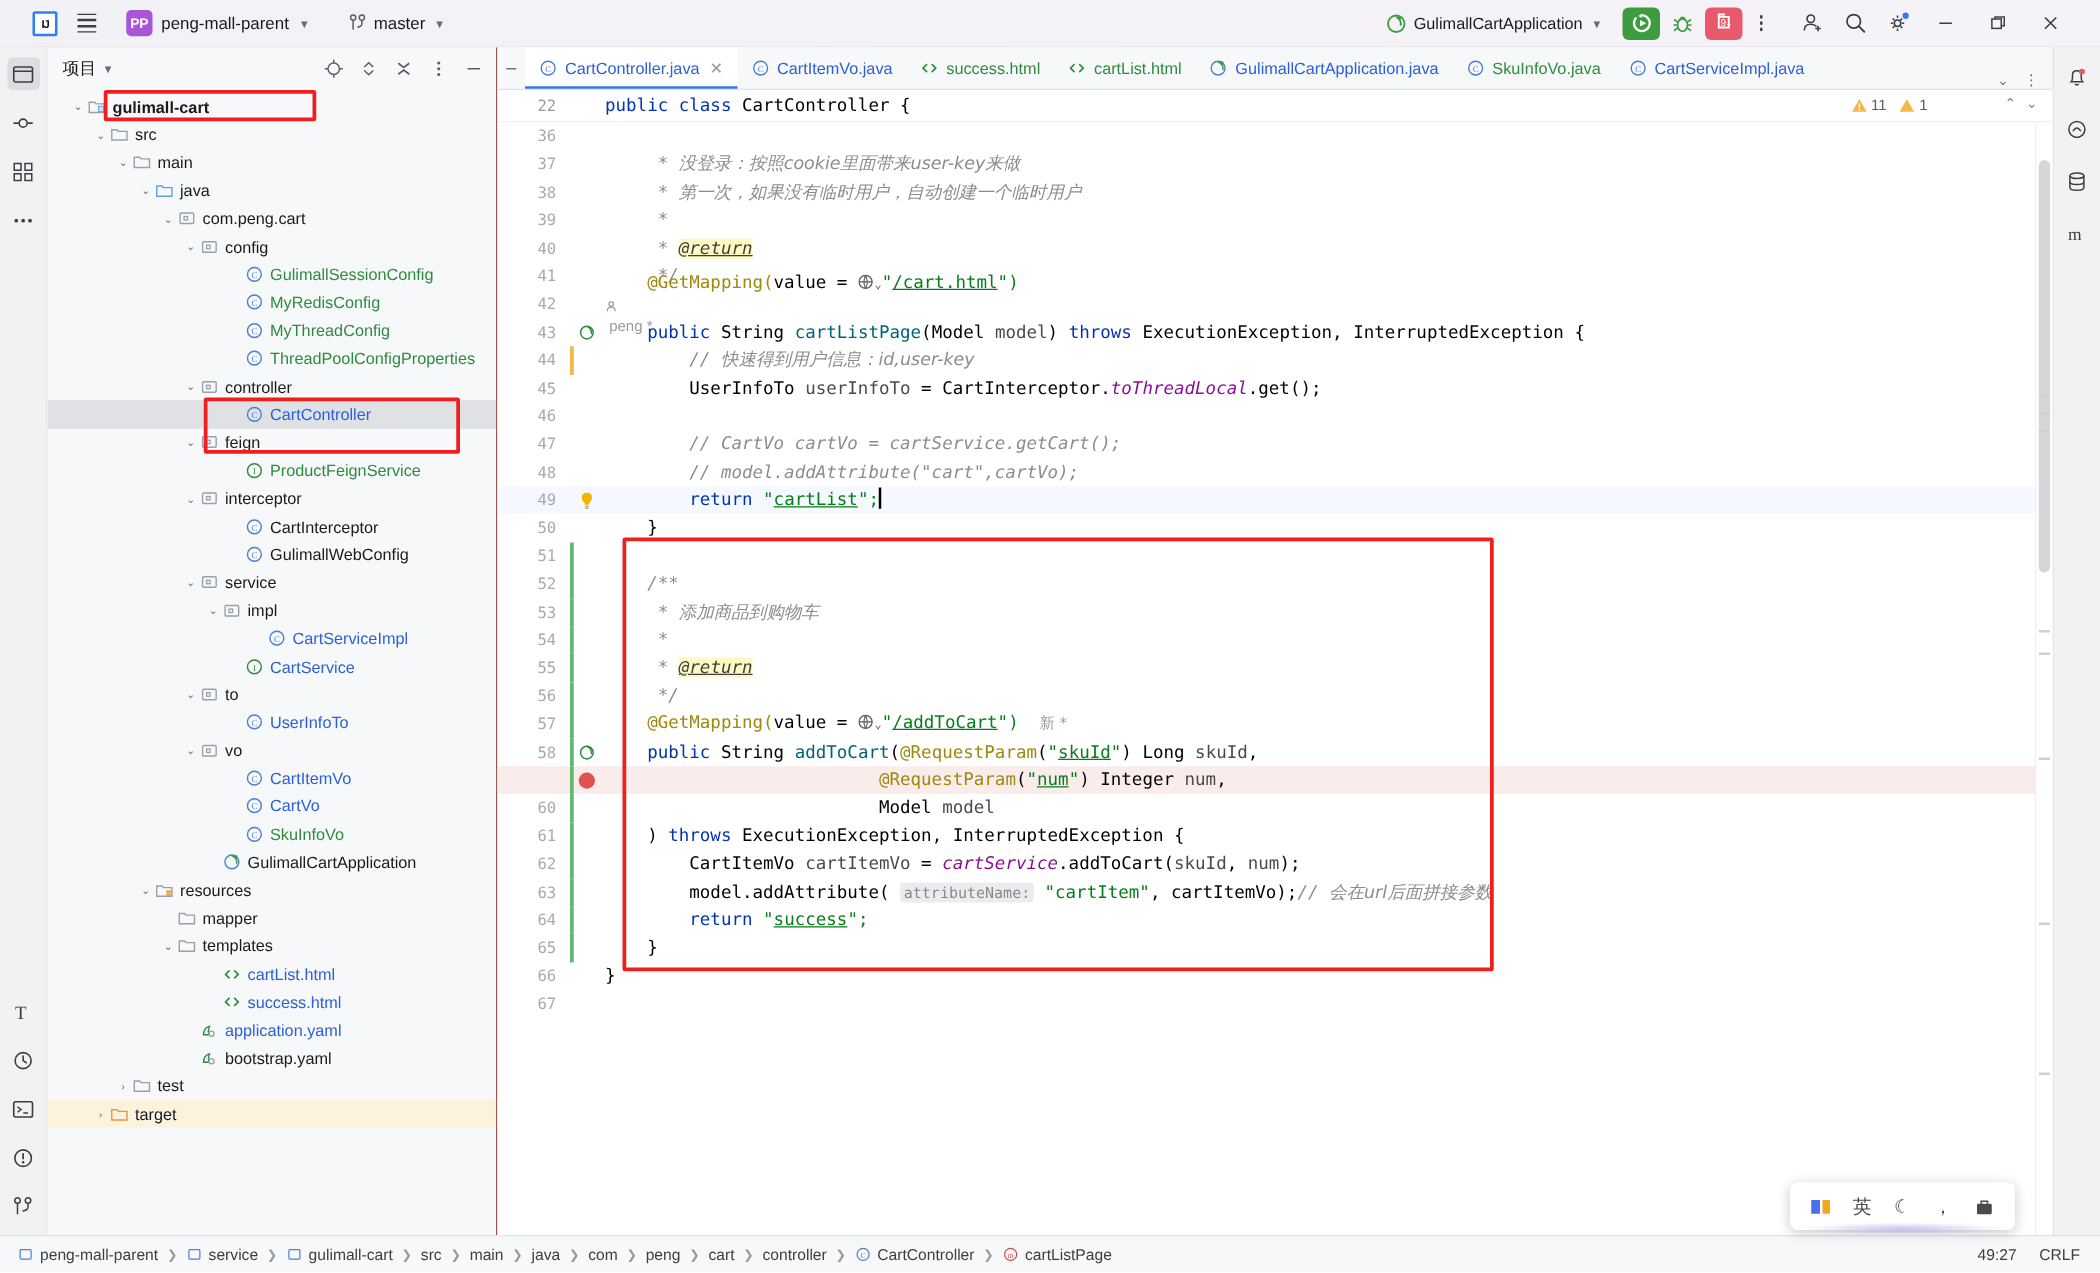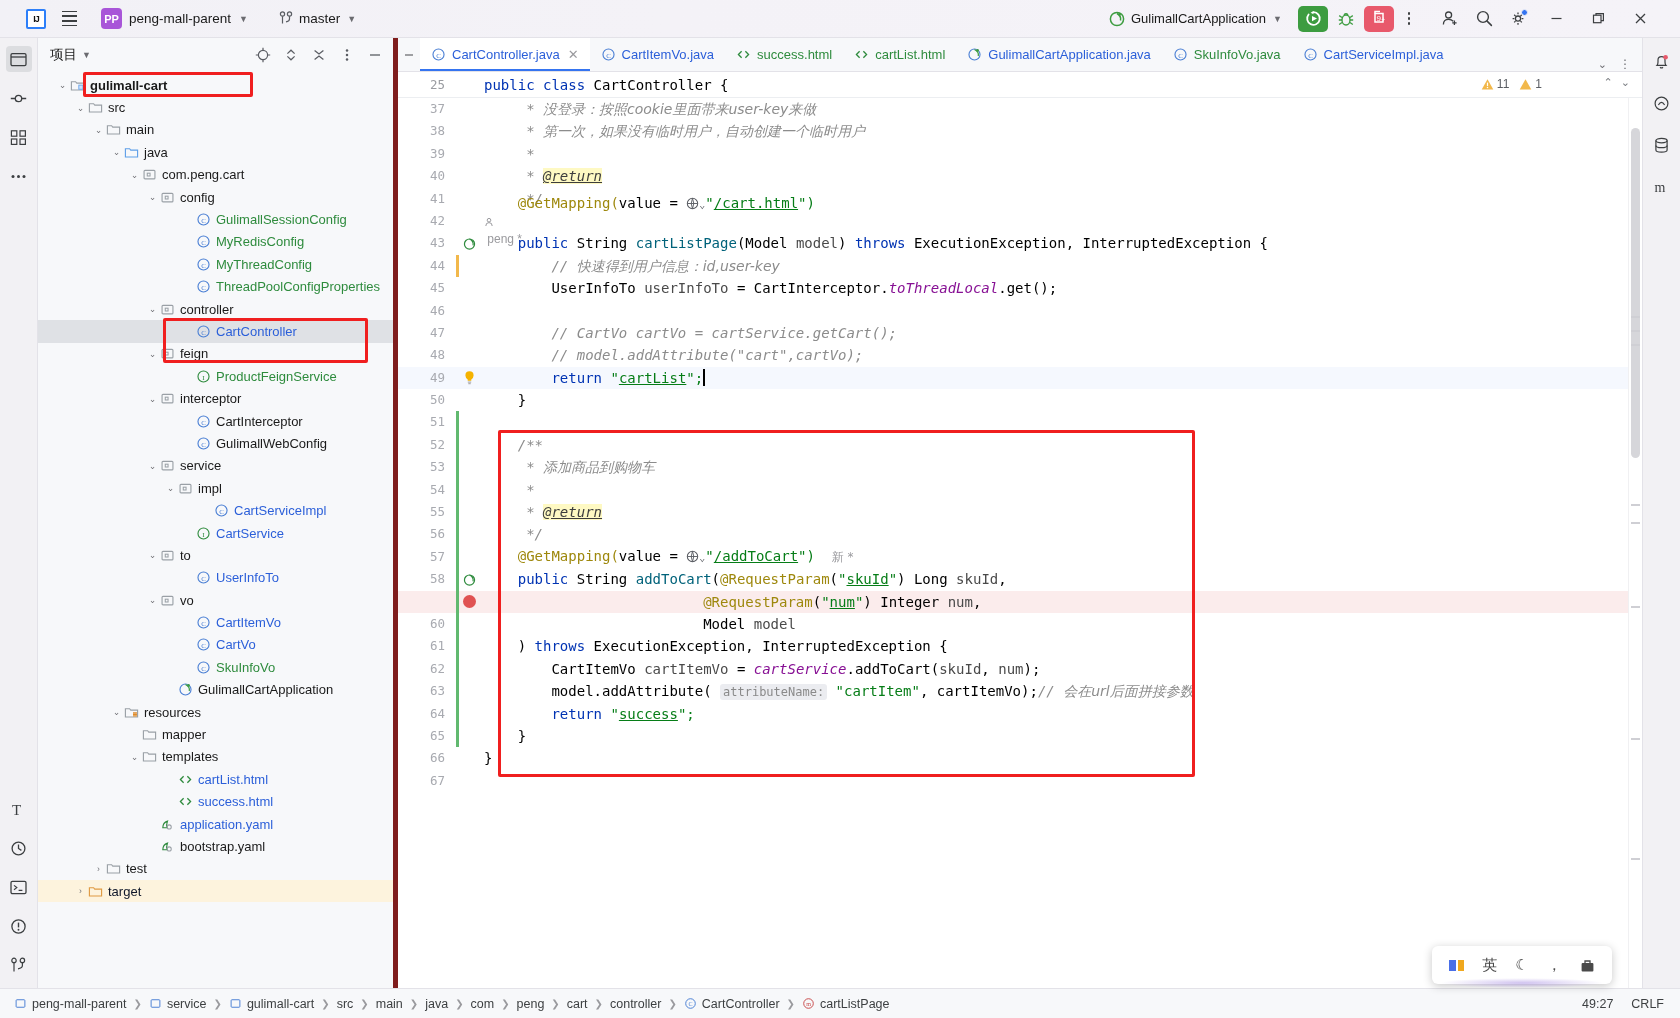--- a/index.html
+++ b/index.html
@@ -63,21 +63,21 @@
     width: 38px; min-width: 38px; background: #f2f1f4;
     border-right: 1px solid #e3e2e8;
     display: flex; flex-direction: column; align-items: center; padding-top: 8px; gap: 13px;
   }
   .rail-b { flex: 1; }
   .railicon { width: 26px; height: 26px; display:flex; align-items:center; justify-content:center; cursor:pointer; border-radius:4px;}
   .railicon.active { background: #dcdde0; }
 
   
   .projpanel { width: 360px; min-width:360px; background: #f7f8fa; display: flex; flex-direction: column;
-    border-right: 5px solid #7f1d1d; }
+    border-right: 1px solid #7f1d1d; }
   .proj-header { height: 34px; display:flex; align-items:center; padding: 0 6px 0 12px; gap: 4px;}
   .proj-title { font-size: 13.5px; color: #1a1a1a; }
   .ph-sp { flex: 1; }
   .ph-ic { width: 24px; height: 24px; display:flex; align-items:center; justify-content:center; cursor:pointer; border-radius:4px;}
 
   .tree { flex: 1; overflow: hidden; position: relative; font-size: 13px; padding-top: 2px;}
   .trow { height: 22.4px; display: flex; align-items: center; white-space: nowrap; cursor: pointer; position: relative;}
   .trow.sel { background: #dfe1e5; }
   .trow.hl-target { background: #fdf3dd; }
   .arrow { width: 13px; display:inline-flex; align-items:center; justify-content:center; font-size: 8.5px; color: #6e6e73; flex: none;}
@@ -853,21 +853,21 @@
             </span>
             <span class="tab-name blue">CartServiceImpl.java</span>
           </div>
           <div class="tabbar-right">
             <span style="color:#6e6e73;font-size:11px;padding:0 5px;">⌄</span>
             <span style="color:#6e6e73;font-size:12px;padding:0 5px;">⋮</span>
           </div>
         </div>
 
       <div class="sticky">
-        <div class="sgut">25</div>
+        <div class="sgut">22</div>
         <div class="scode"><span class="kw">public class </span><span class="typ">CartController {</span></div>
         <div class="warn-chip">
           <span class="wc">
             <svg width="13" height="13" viewBox="0 0 13 13">
                 <path d="M6.5 1.2 L12.3 11.4 L0.7 11.4 Z" fill="#f2b84b"></path>
                 <path d="M6.5 4.6 L6.5 8" stroke="#fff" stroke-width="1.2"></path>
                 <circle cx="6.5" cy="9.6" r="0.75" fill="#fff"></circle>
               </svg>
             <span>11</span>
           </span>
@@ -879,20 +879,21 @@
           </span>
         </div>
         <div class="sticky-nav">
           <span>⌃</span>
             <span>⌄</span>
         </div>
       </div>
 
       <div style="flex:1; display:flex; min-height:0;">
         <div class="codearea" id="codearea">
+            <div class="cline"><span class="gut">36</span><span class="gicon"></span><span class="ctext"></span></div>
             <div class="cline"><span class="gut">37</span><span class="gicon"></span><span class="ctext"><span class="cmt">     * </span><span class="cmt cn">没登录：按照cookie里面带来user-key来做</span></span></div>
             <div class="cline"><span class="gut">38</span><span class="gicon"></span><span class="ctext"><span class="cmt">     * </span><span class="cmt cn">第一次，如果没有临时用户，自动创建一个临时用户</span></span></div>
             <div class="cline"><span class="gut">39</span><span class="gicon"></span><span class="ctext"><span class="cmt">     *</span></span></div>
             <div class="cline"><span class="gut">40</span><span class="gicon"></span><span class="ctext"><span class="cmt">     * </span><span class="retrn">@return</span></span></div>
             <div class="cline"><span class="gut">41</span><span class="gicon"></span><span class="ctext"><span class="cmt">     */</span></span></div>
             <div class="cline"><span class="gut">42</span><span class="gicon"></span><span class="ctext"><span class="anno">    @GetMapping(</span><span class="typ">value</span><span class="typ"> = </span><span><svg width="13" height="13" viewBox="0 0 14 14" style="display:inline-block;vertical-align:-2px">
                     <circle cx="7" cy="7" r="5.6" fill="none" stroke="#5a5d63" stroke-width="1.1"></circle>
                     <path d="M1.4 7 L12.6 7 M7 1.4 Q9.8 7 7 12.6 M7 1.4 Q4.2 7 7 12.6" fill="none" stroke="#5a5d63" stroke-width="1"></path>
                   </svg><span style="color:#5a5d63;font-size:10px">⌄</span></span><span class="str">"</span><span class="str ulink">/cart.html</span><span class="str">")</span><span class="typ">  </span><span class="author"><svg width="10" height="10" viewBox="0 0 10 10" style="vertical-align:-1px">
                     <circle cx="5" cy="3.2" r="1.8" fill="none" stroke="#9a9a9e" stroke-width="1"></circle>

